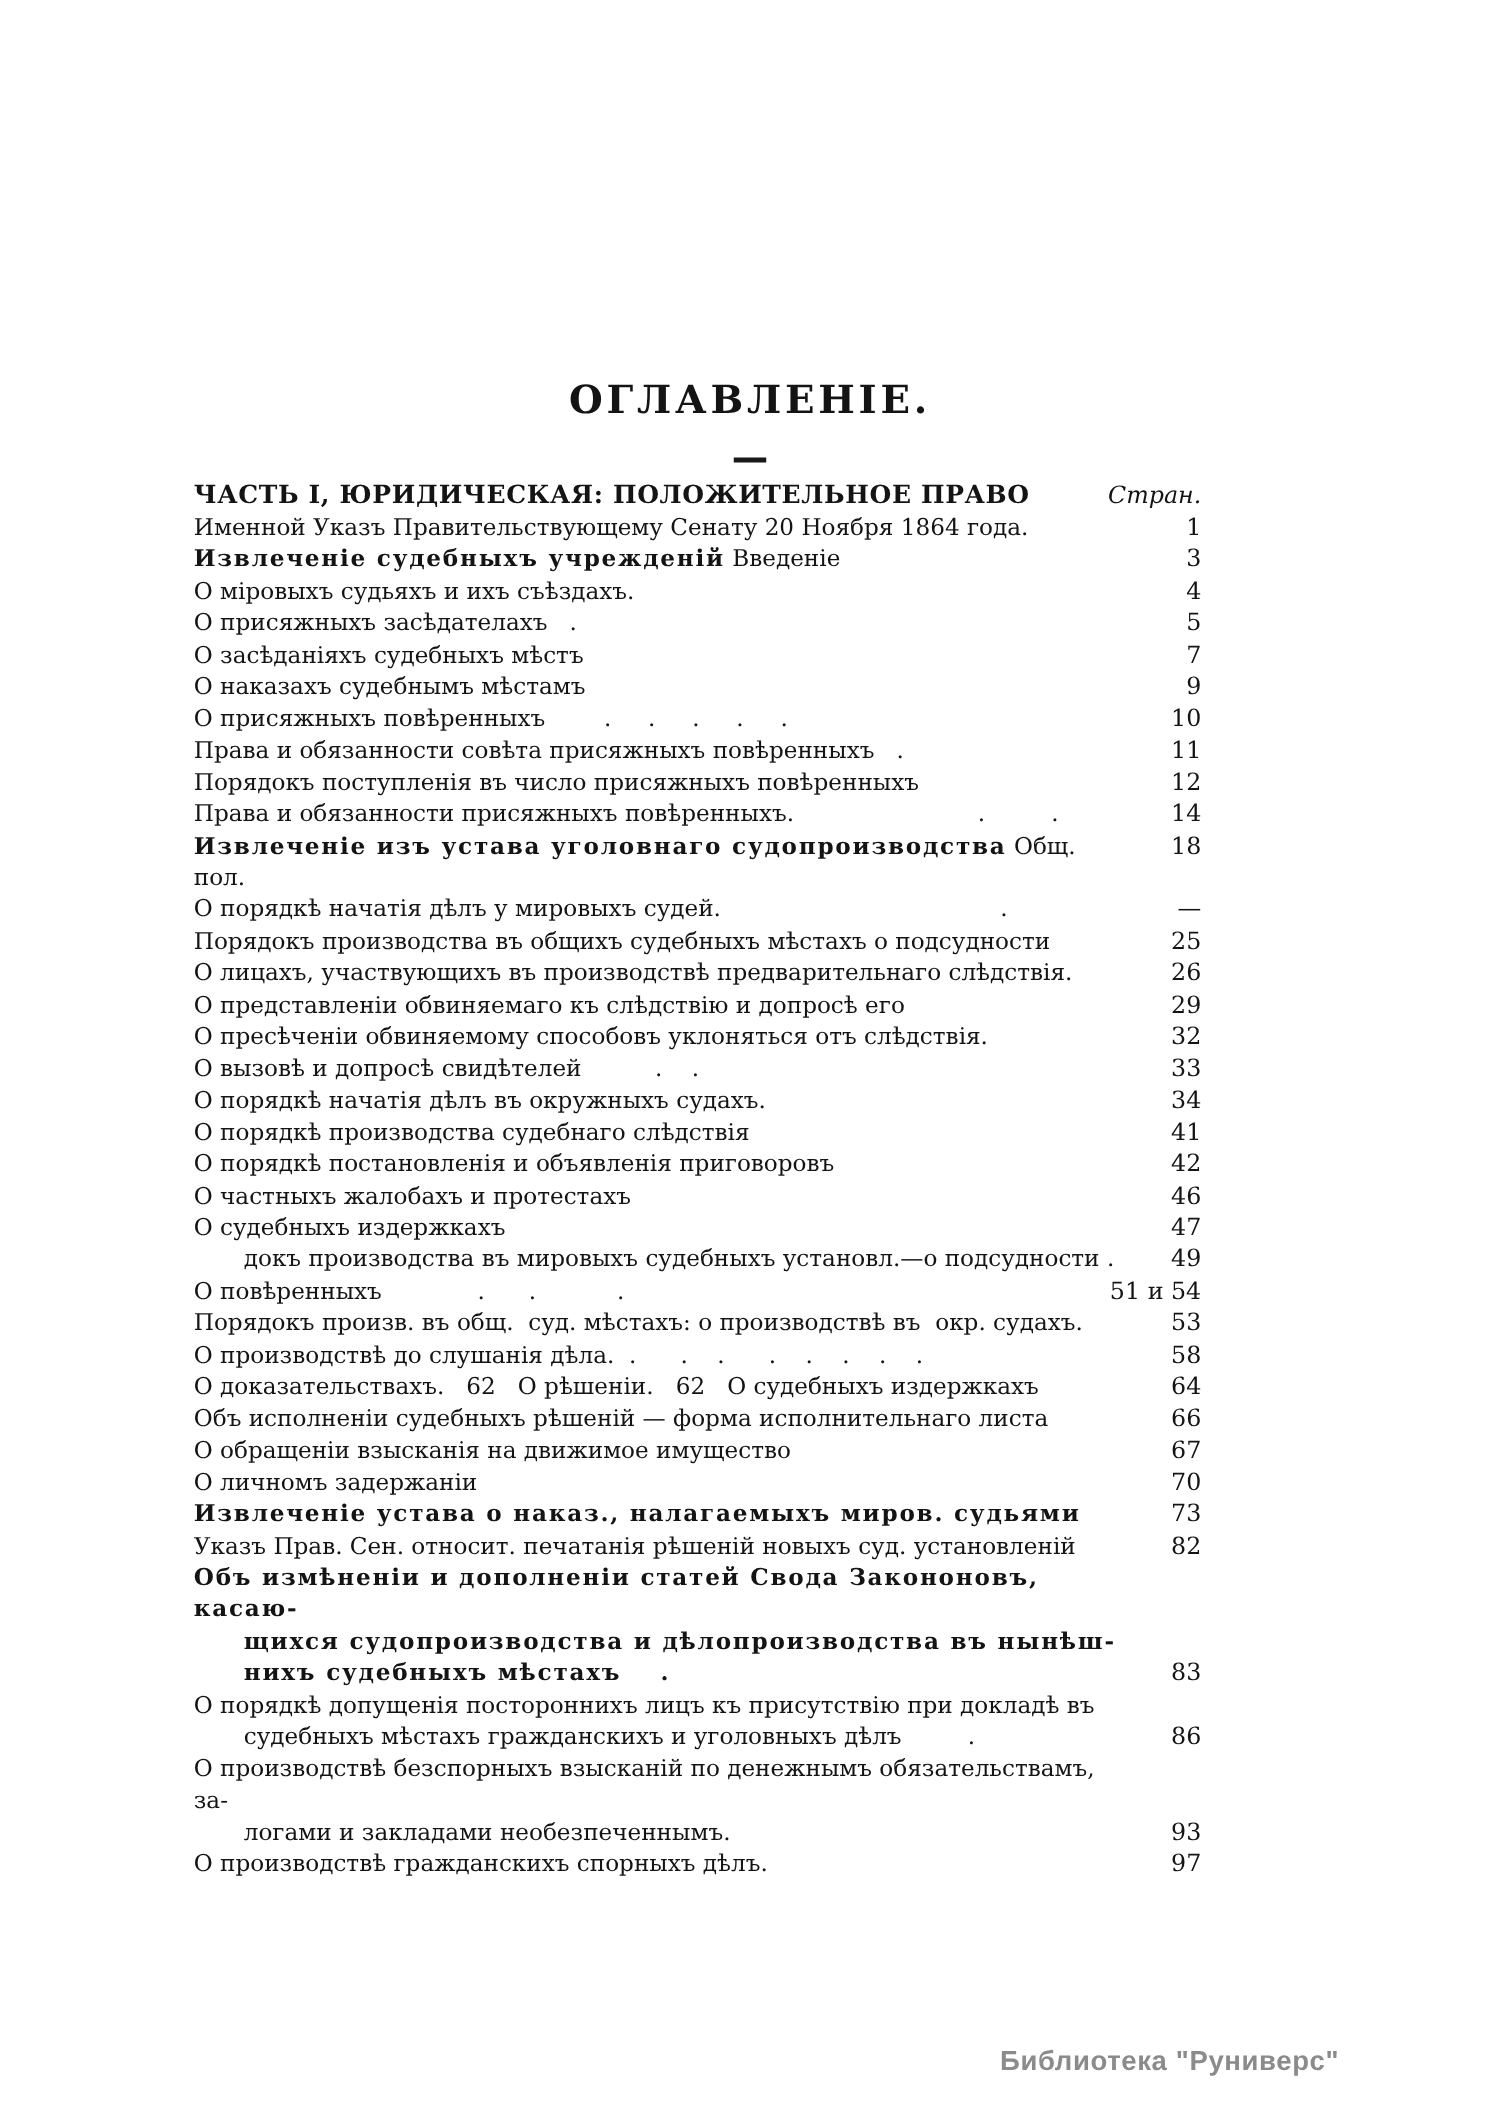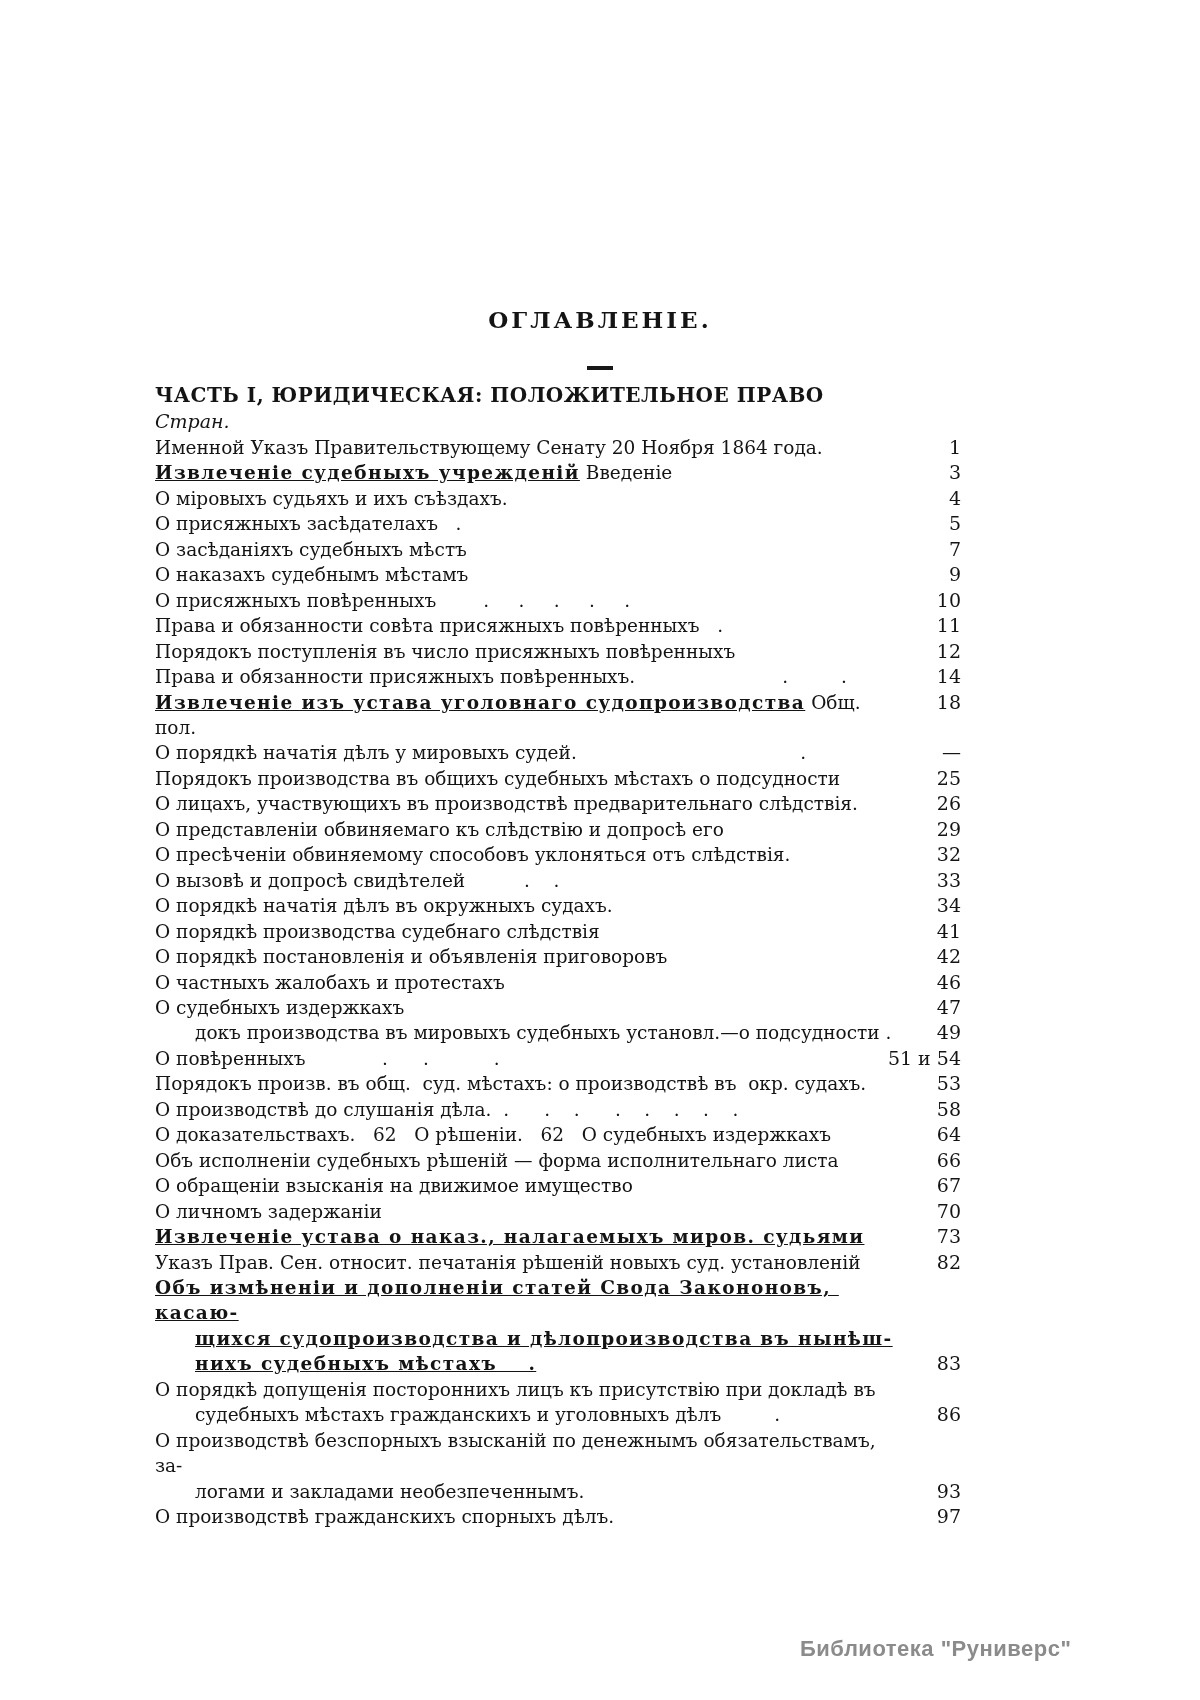--- a/index.html
+++ b/index.html
@@ -7,40 +7,39 @@
     position:relative;
     width:1200px;height:1700px;
     background:#ffffff;
     overflow:hidden;
     font-family:"DejaVu Serif", serif;
     color:#141414;
   }
   .doc-title{
     margin:302px 0 0 0;
     text-align:center;
-    font-size:23px;
+    font-size:31px;
     line-height:36px;
     font-weight:bold;
     letter-spacing:3px;
   }
   .title-rule{
     width:26px;height:4px;
     background:#181818;
     margin:28px auto 0 auto;
   }
   .content{
     margin:12px 0 0 155px;
     width:806px;
   }
   .toc-header{
     display:flex;
     align-items:baseline;
     justify-content:space-between;
     line-height:26px;
-    flex-direction:column;
   }
   .section-heading{
     font-weight:bold;
     font-size:20px;
     letter-spacing:0.5px;
     white-space:nowrap;
   }
   .page-col-header{
     font-size:19px;
     white-space:nowrap;
@@ -55,21 +54,20 @@
   }
   .toc-row .entry{
     flex:1 1 auto;
     white-space:pre-wrap;
     overflow:hidden;
   }
   .toc-row.indent .entry{padding-left:40px;}
   .entry-bold{
     font-weight:bold;
     letter-spacing:1.4px;
-    text-decoration:underline;
   }
   .pagenum{
     flex:0 0 auto;
     min-width:58px;
     margin-left:8px;
     text-align:right;
     font-size:19px;
     white-space:nowrap;
   }
   .watermark{

